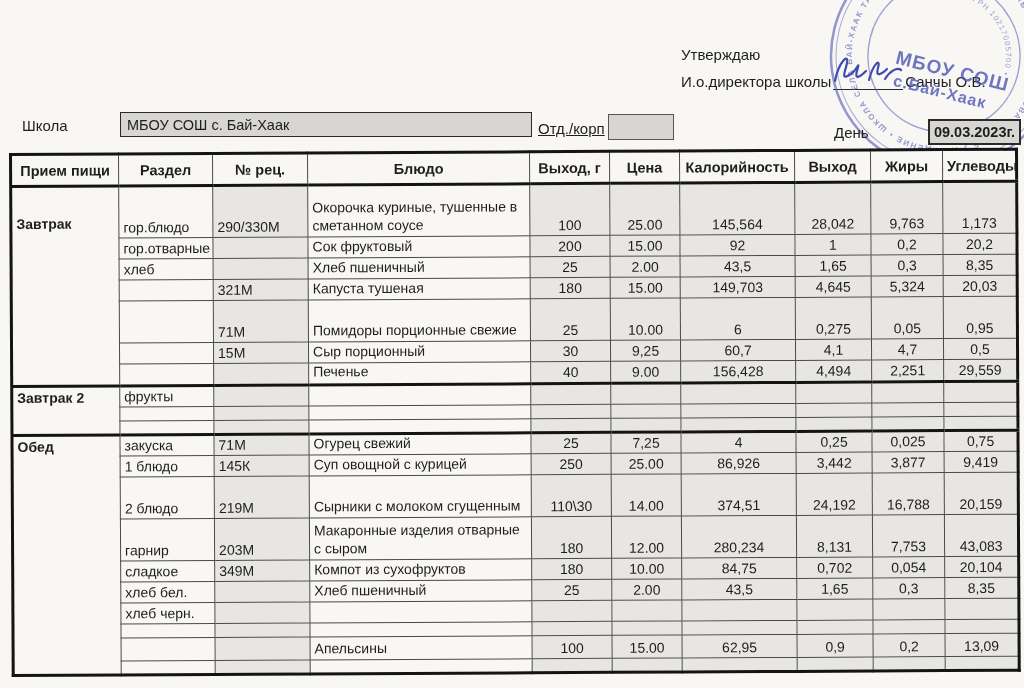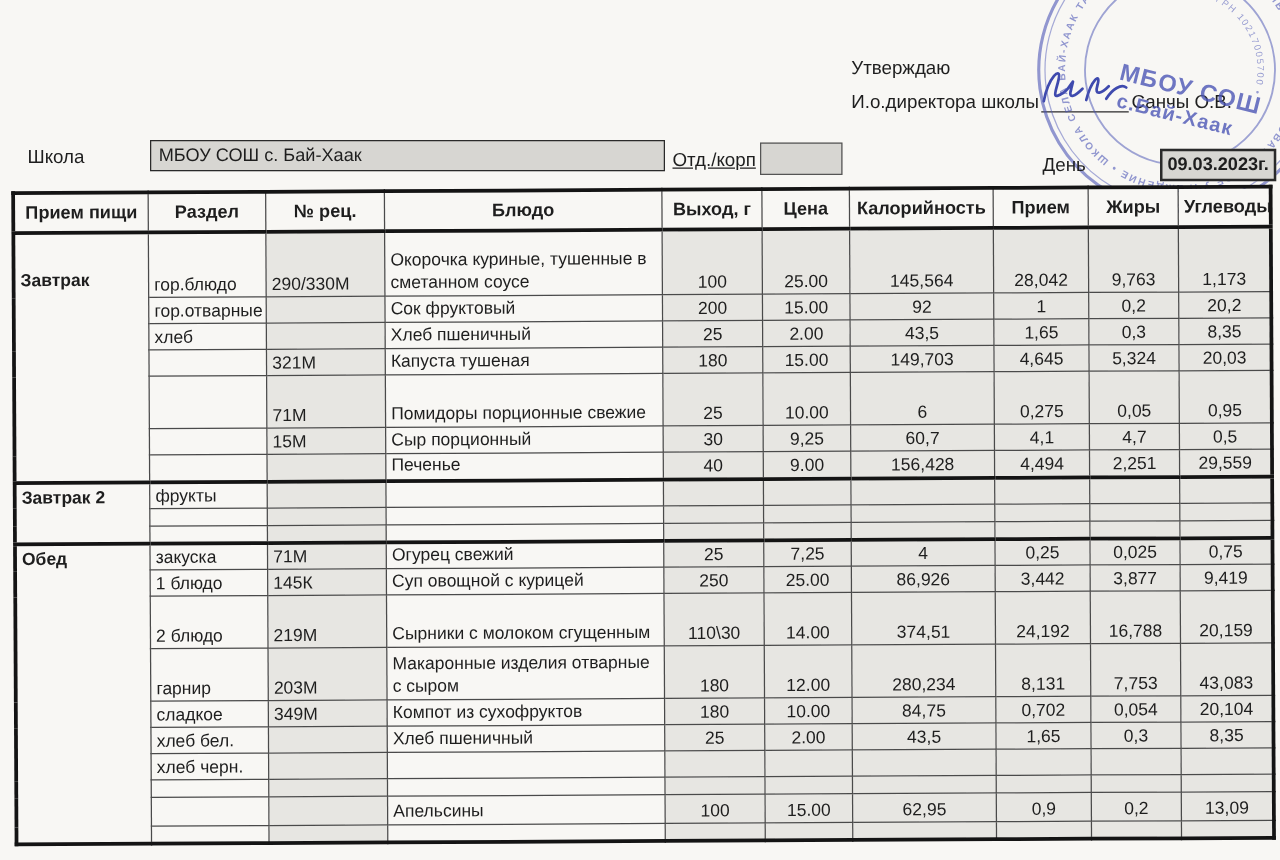--- a/index.html
+++ b/index.html
@@ -117,21 +117,21 @@
   </colgroup>
   <thead>
     <tr>
       <th>Прием пищи</th>
       <th>Раздел</th>
       <th>№ рец.</th>
       <th>Блюдо</th>
       <th>Выход, г</th>
       <th>Цена</th>
       <th>Калорийность</th>
-      <th>Прием</th>
+      <th>Выход</th>
       <th>Жиры</th>
       <th>Углеводы</th>
     </tr>
   </thead>
   <tbody>
       <tr class="sec-0 section-start xtall">
         <td class="meal-cell" rowspan="7">Завтрак</td>
         <td class="section-cell">гор.блюдо</td>
         <td class="rec-cell tint">290/330М</td>
         <td class="dish-cell">Окорочка куриные, тушенные в сметанном соусе</td>

